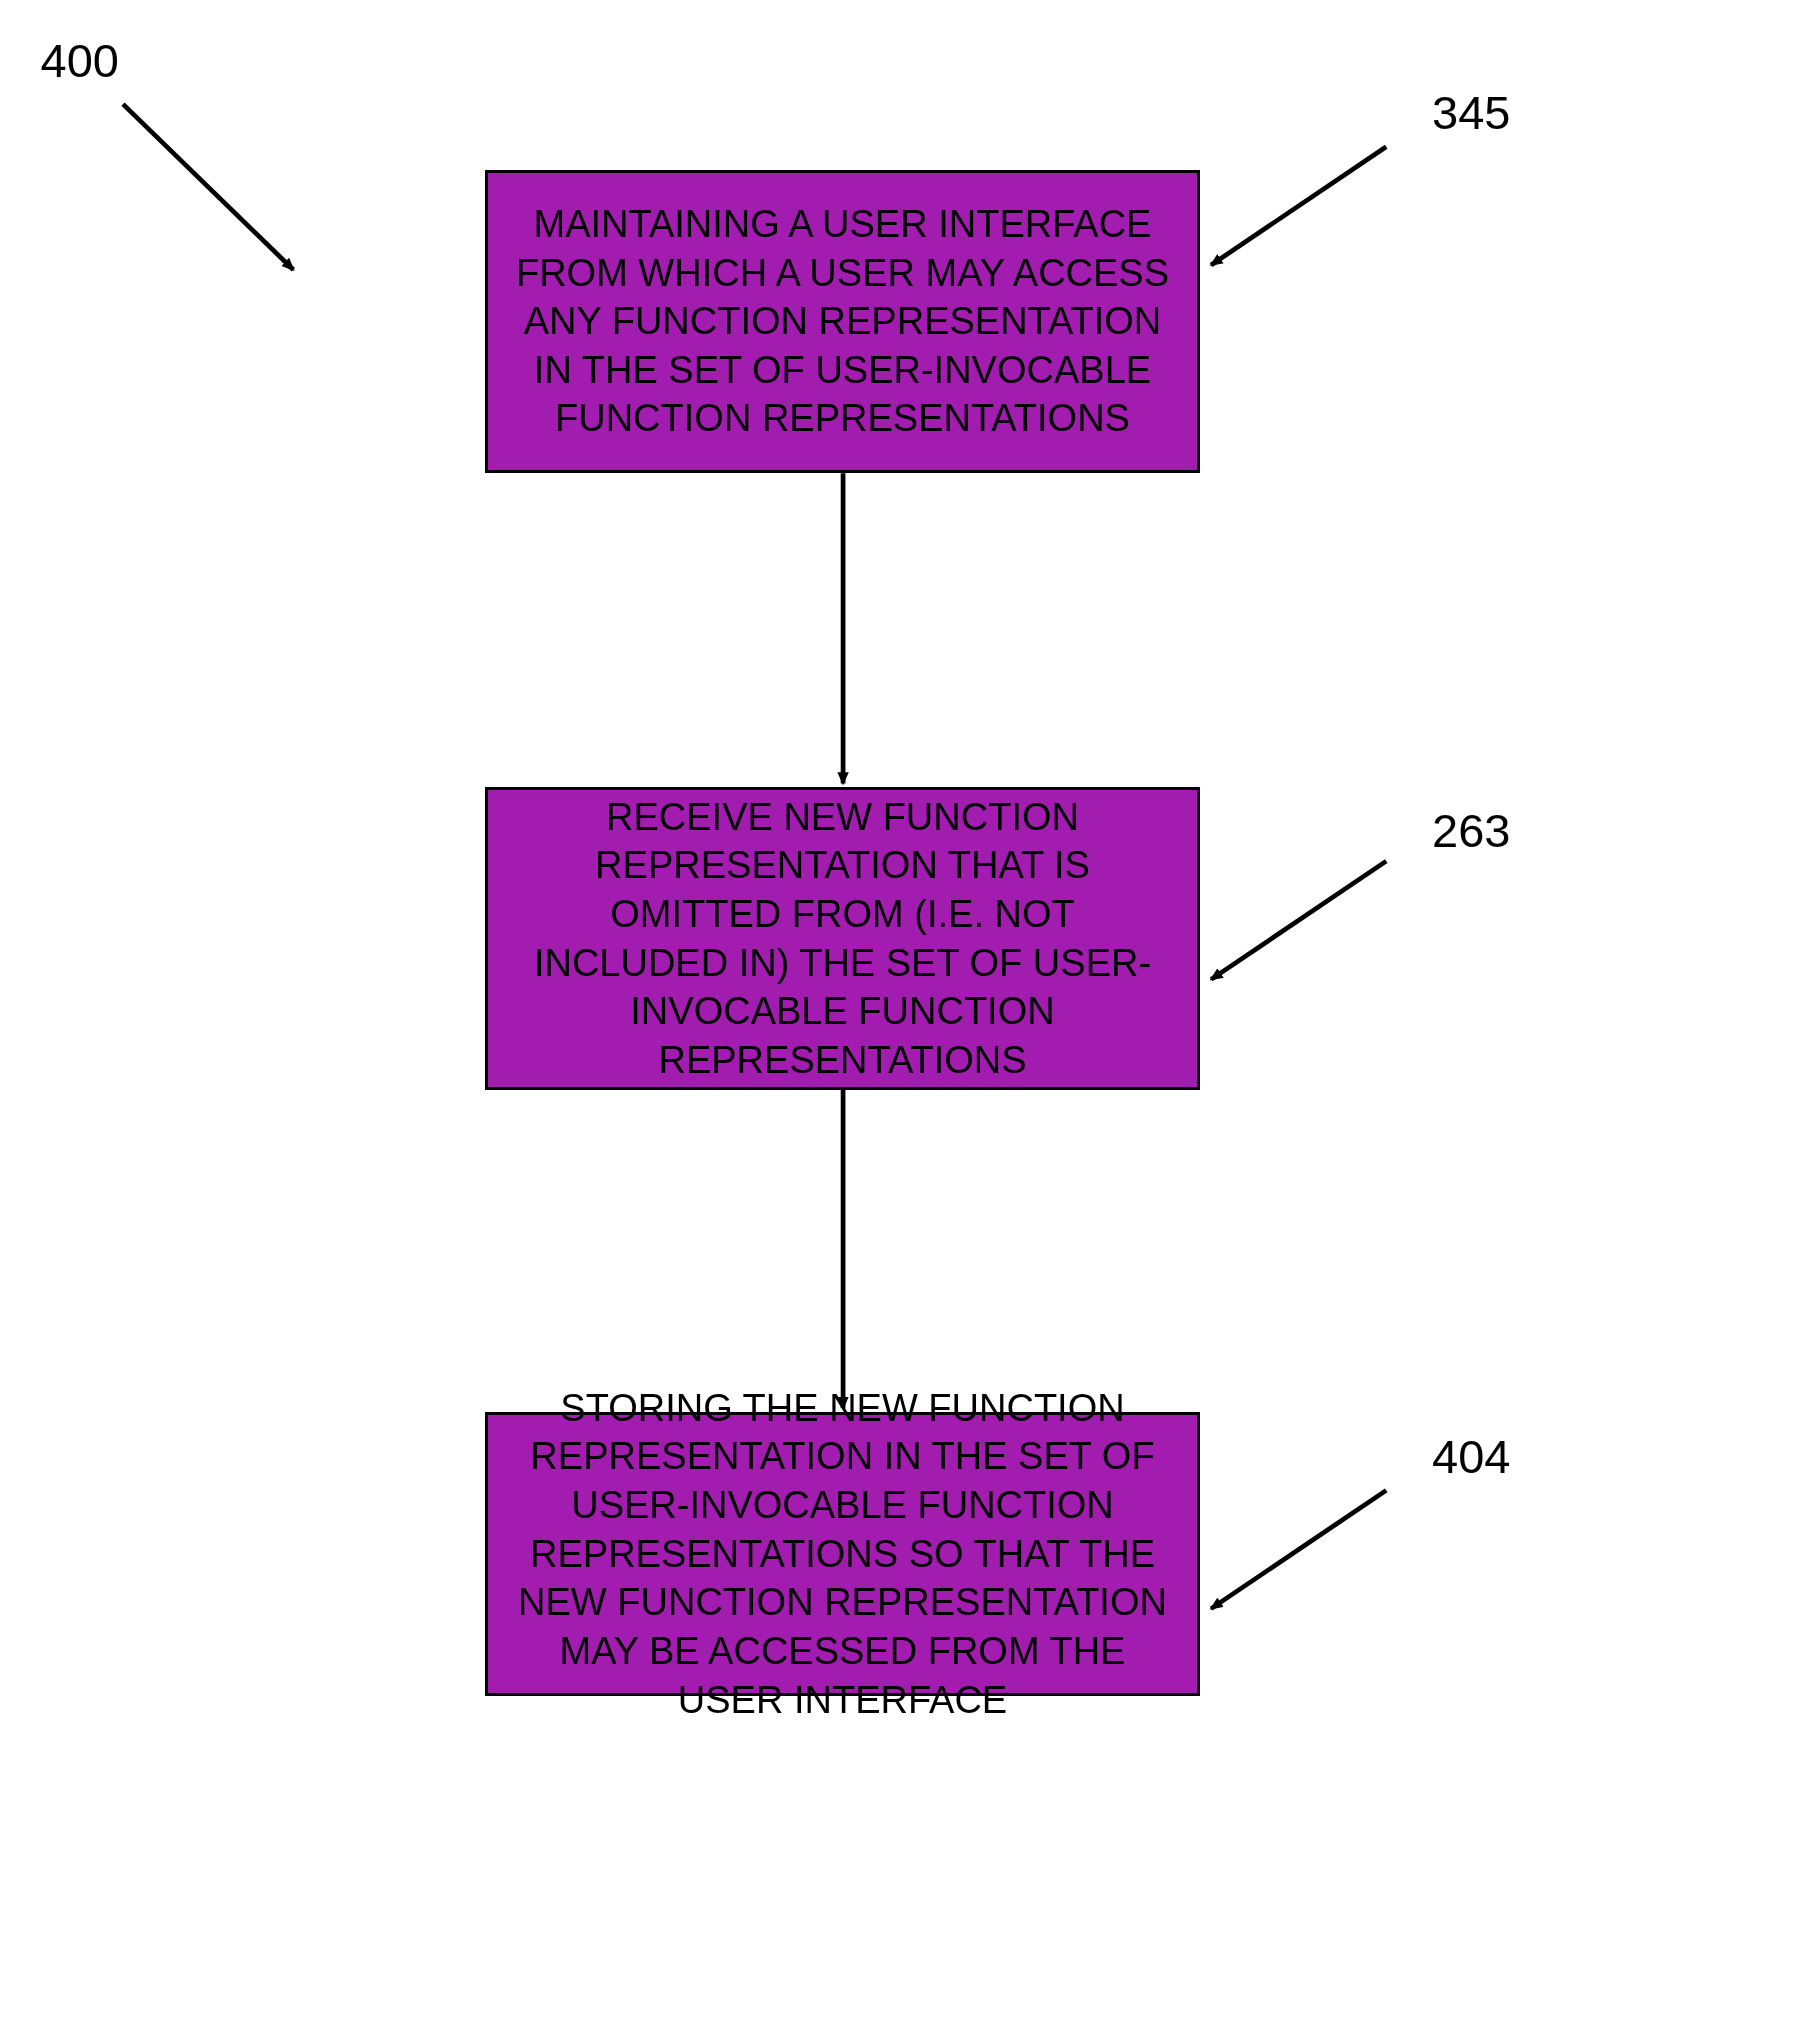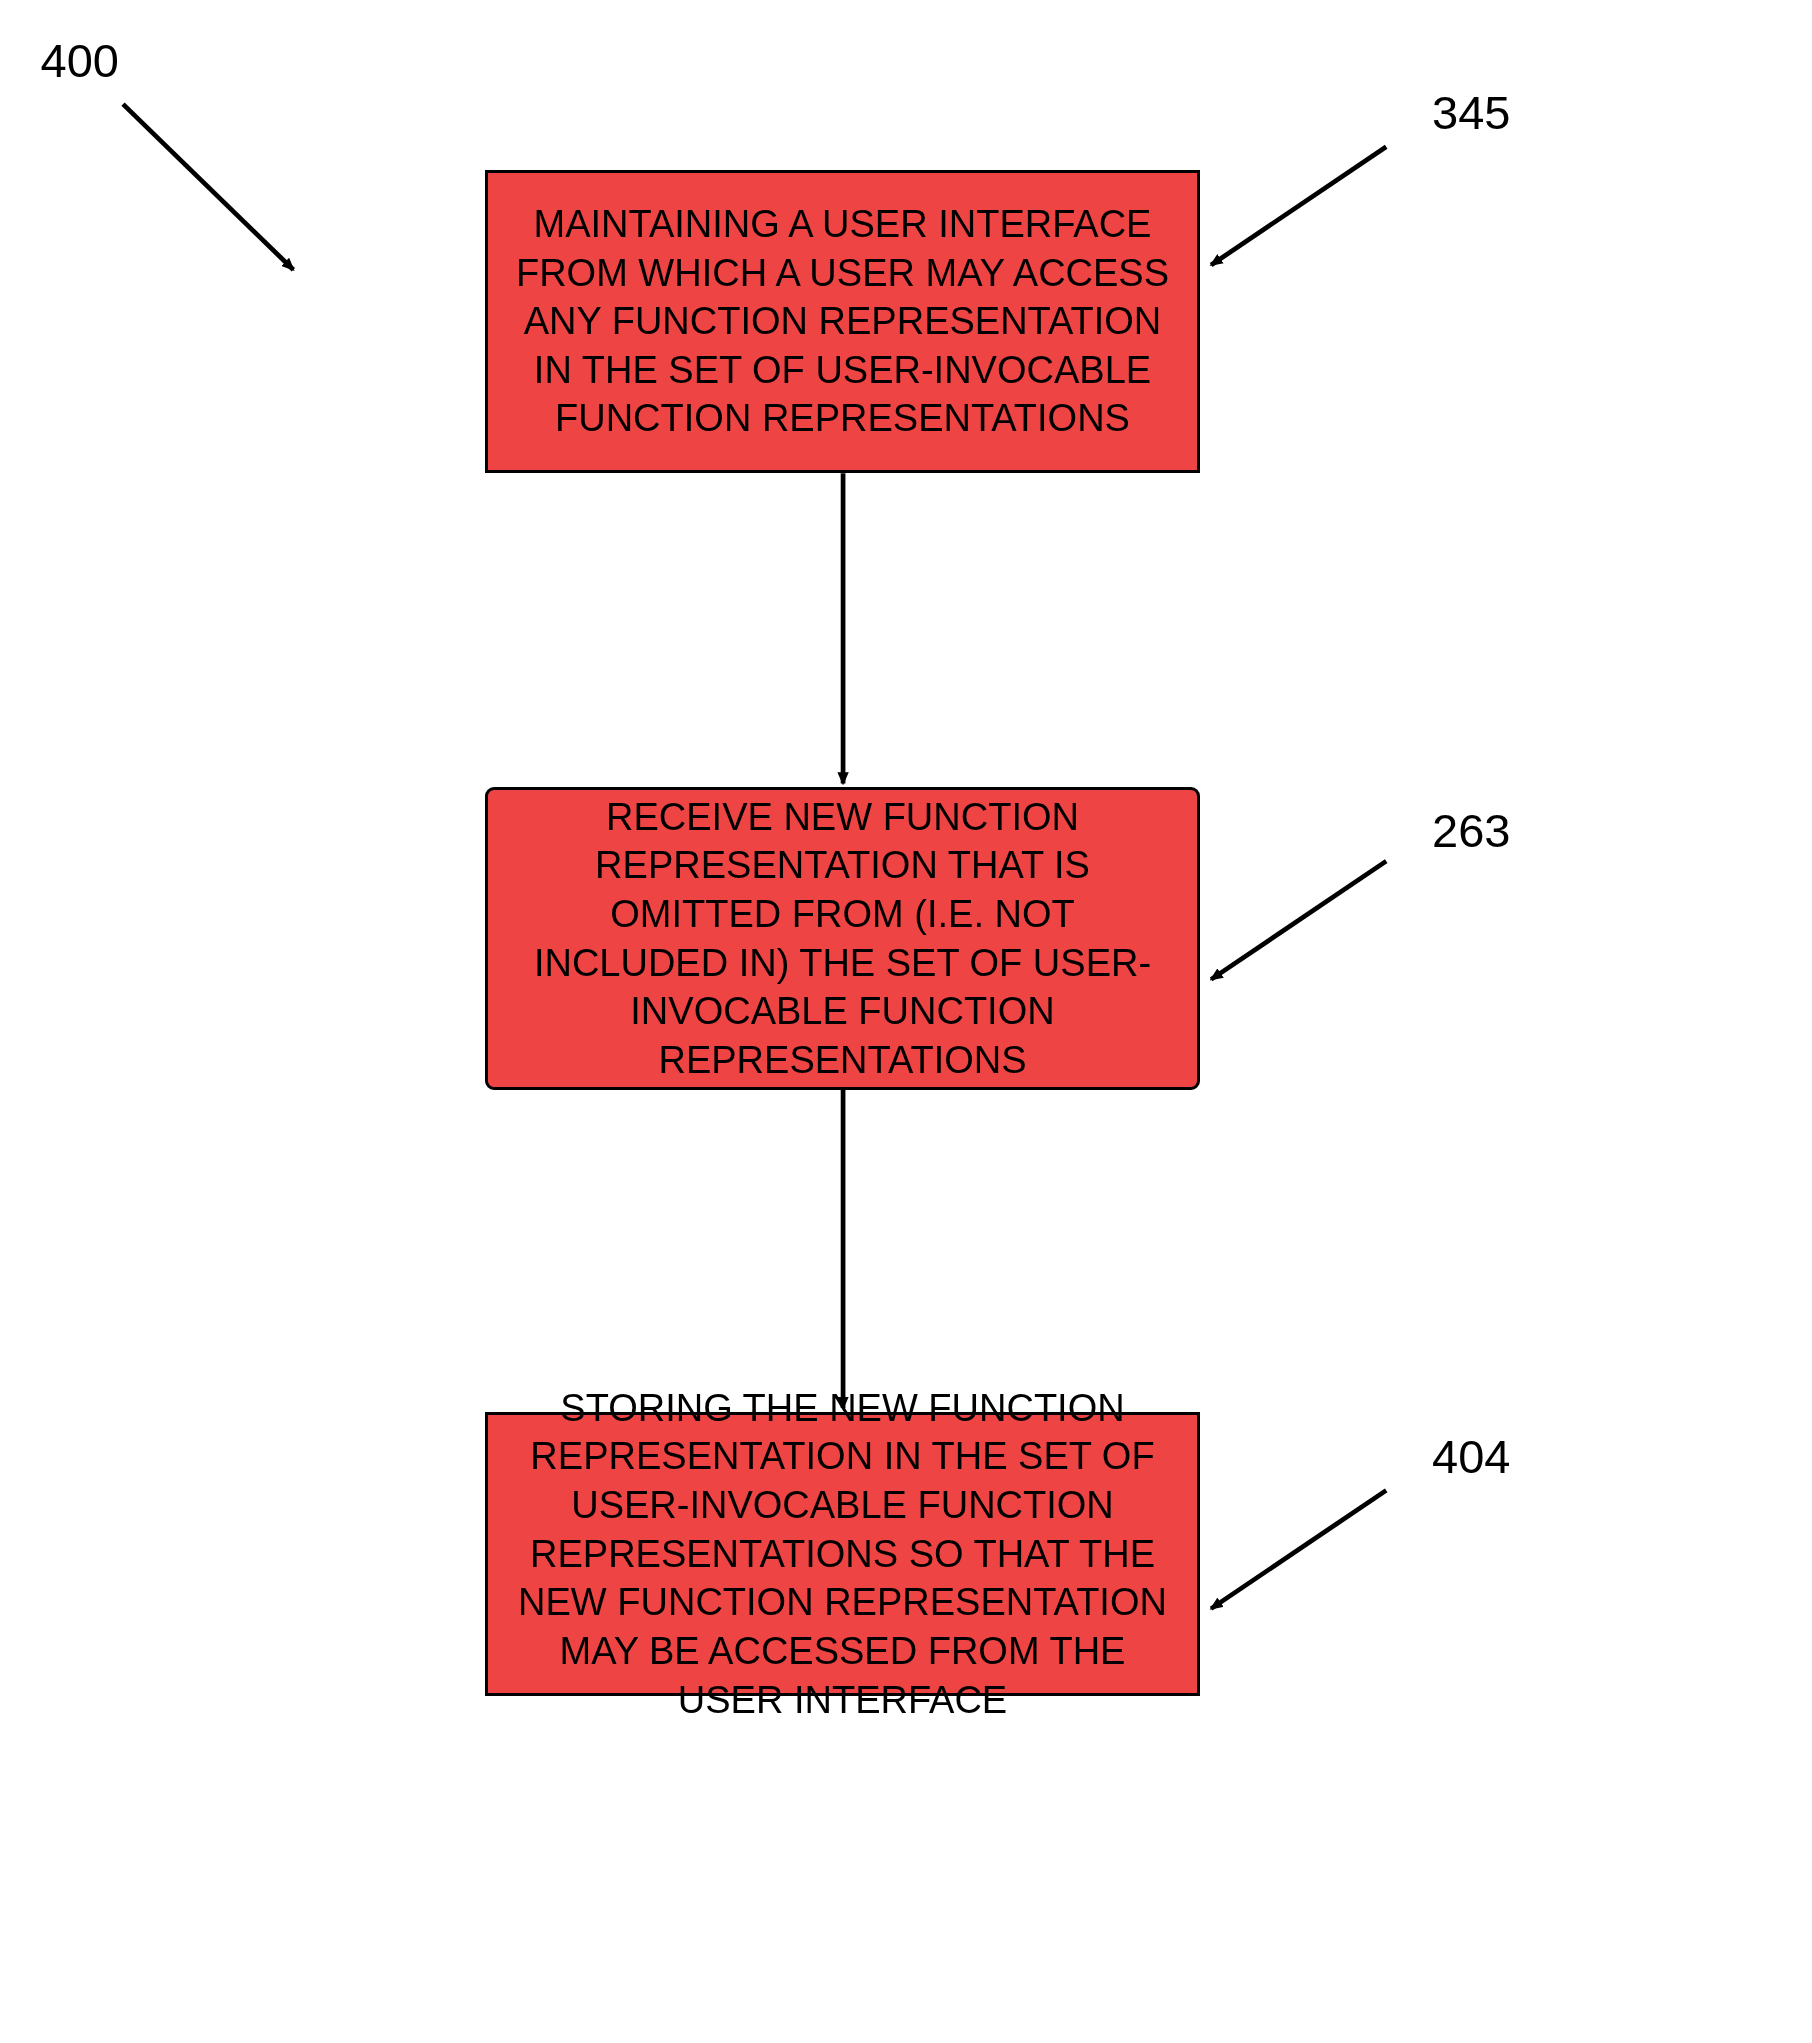--- a/index.html
+++ b/index.html
@@ -12,21 +12,21 @@
     color: #000000;
   }
   .canvas {
     position: relative;
     width: 1812px;
     height: 2043px;
   }
   .box {
     position: absolute;
     border: 3.8px solid #000000;
-    background: #ef4444;
+    background: #a21caf;
     box-sizing: border-box;
     display: flex;
     align-items: center;
     justify-content: center;
     text-align: center;
     font-size: 38px;
     line-height: 1.28;
     padding: 19px 23px;
     font-weight: 400;
   }
@@ -54,21 +54,21 @@
     <span>400</span>
   </div>
 
   <div class="box" style="left:485px; top:170px; width:715px; height:303px;">
     <span>MAINTAINING A USER INTERFACE FROM WHICH A USER MAY ACCESS ANY FUNCTION REPRESENTATION IN THE SET OF USER-INVOCABLE FUNCTION REPRESENTATIONS</span>
   </div>
   <div class="label" style="left:1401px; top:85px;">
     <span>345</span>
   </div>
 
-  <div class="box" style="left:485px; top:787px; width:715px; height:303px;border-radius:9px;">
+  <div class="box" style="left:485px; top:787px; width:715px; height:303px;">
     <span>RECEIVE NEW FUNCTION REPRESENTATION THAT IS OMITTED FROM (I.E. NOT INCLUDED IN) THE SET OF USER-INVOCABLE FUNCTION REPRESENTATIONS</span>
   </div>
   <div class="label" style="left:1401px; top:803px;">
     <span>263</span>
   </div>
 
   <div class="box" style="left:485px; top:1412px; width:715px; height:284px;">
     <span>STORING THE NEW FUNCTION REPRESENTATION IN THE SET OF USER-INVOCABLE FUNCTION REPRESENTATIONS SO THAT THE NEW FUNCTION REPRESENTATION MAY BE ACCESSED FROM THE USER INTERFACE</span>
   </div>
   <div class="label" style="left:1401px; top:1429px;">

